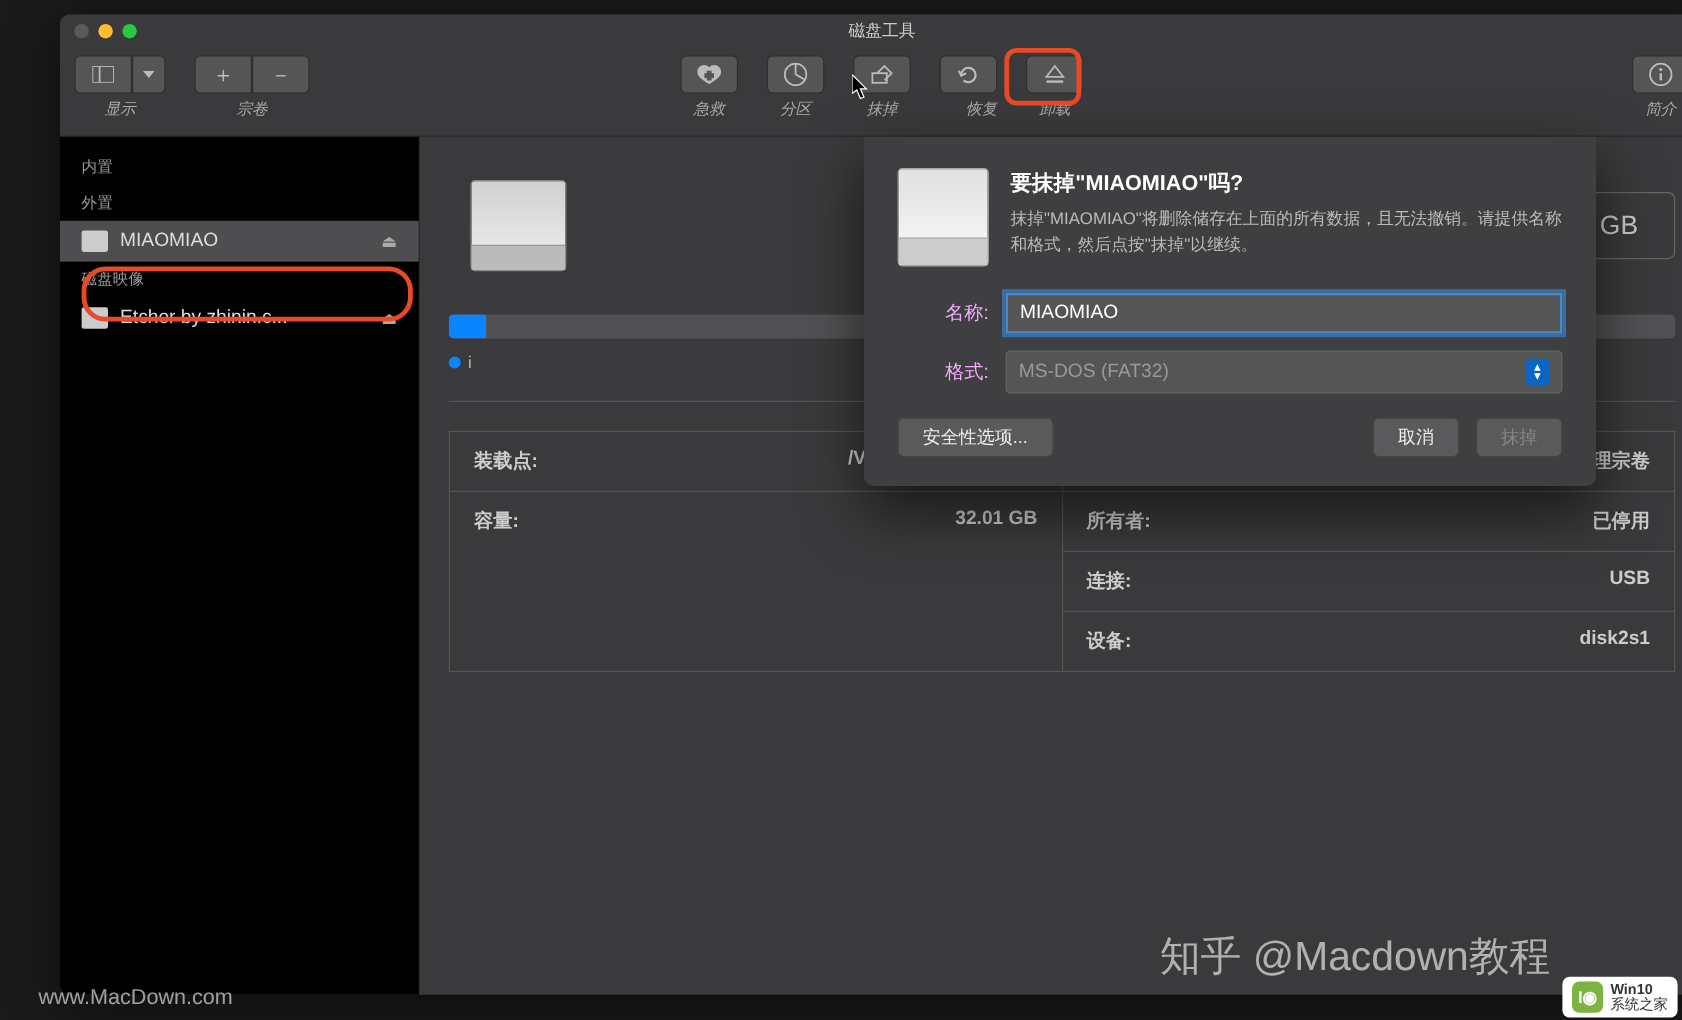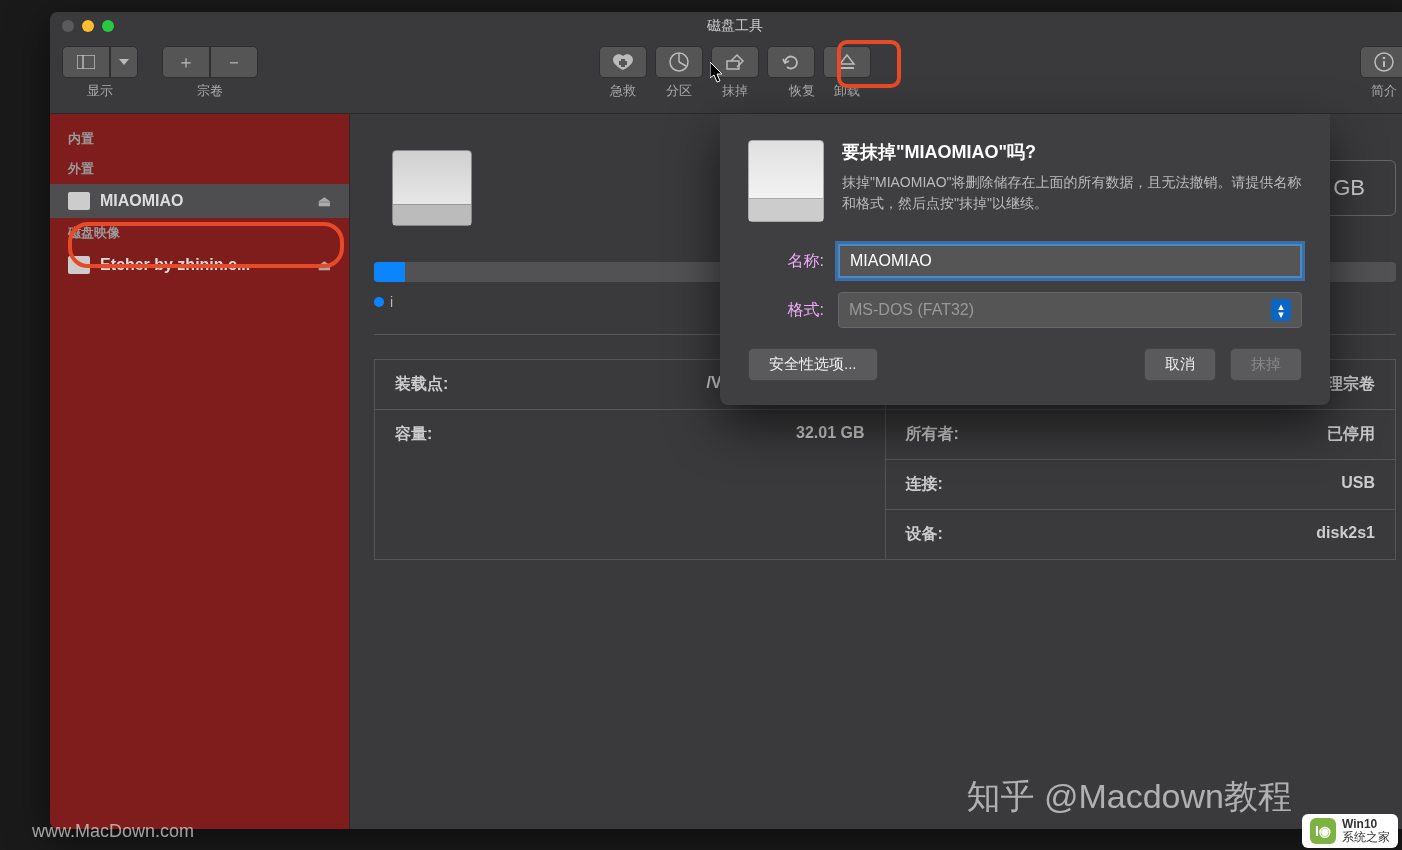--- a/index.html
+++ b/index.html
@@ -15,30 +15,30 @@
 .dot.max { background: #28c840; }
 .window-title { position: absolute; left: 0; right: 0; text-align: center; color: #ccc; font-size: 14px; pointer-events: none; }
 
 .toolbar { height: 74px; background: #3a3a3c; border-bottom: 1px solid #2a2a2c; display: flex; align-items: flex-start; padding: 6px 12px 0 12px; position: relative; }
 .tb-group { display: flex; flex-direction: column; align-items: center; gap: 4px; margin-right: 24px; }
 .tb-btns { display: flex; gap: 0; }
 .tb-btn { background: #555; border: 1px solid #2f2f2f; height: 32px; min-width: 48px; display: flex; align-items: center; justify-content: center; color: #bbb; font-size: 18px; cursor: default; }
 .tb-btn:first-child { border-radius: 5px 0 0 5px; }
 .tb-btn:last-child { border-radius: 0 5px 5px 0; }
 .tb-btn.single { border-radius: 5px; }
-.tb-label { color: #aaa; font-size: 13px; }
-.tb-center { position: absolute; left: 50%; transform: translateX(-50%); display: flex; gap: 8px; }
+.tb-label { color: #aaa; font-size: 13px; font-style: italic; }
+.tb-center { position: absolute; left: 50%; transform: translateX(-50%); display: flex; gap: 24px; }
 .tb-right { margin-left: auto; }
 
 .erase-highlight { position: absolute; border: 4px solid #e84a27; border-radius: 10px; pointer-events: none; }
 .erase-hl-toolbar { top: -6px; left: 126px; width: 64px; height: 48px; }
 .cursor-arrow { position: absolute; top: 50px; left: 660px; width: 16px; height: 22px; z-index: 50; }
 
 .body-area { display: flex; height: calc(100% - 102px); }
-.sidebar { width: 300px; background: #7f1d1d; border-right: 1px solid #2a2a2c; padding-top: 10px; position: relative; font-weight: bold; }
+.sidebar { width: 300px; background: #000000; border-right: 1px solid #2a2a2c; padding-top: 10px; position: relative; }
 .sb-header { color: #9a9a9a; font-size: 13px; padding: 6px 18px; }
 .sb-item { display: flex; align-items: center; padding: 8px 18px; color: #ddd; font-size: 16px; gap: 10px; position: relative; }
 .sb-item.selected { background: #4e4e50; }
 .sb-icon { width: 22px; height: 18px; background: #888; border-radius: 2px; }
 .sb-eject { margin-left: auto; color: #aaa; font-size: 14px; }
 .sb-highlight { position: absolute; border: 4px solid #e84a27; border-radius: 20px; left: 18px; top: 108px; width: 276px; height: 46px; pointer-events: none; }
 
 .main { flex: 1; padding: 20px 24px; color: #ddd; position: relative; }
 .header-row { display: flex; align-items: center; gap: 16px; margin-bottom: 20px; position: relative; }
 .disk-icon-bg { width: 115px; height: 108px; display:flex; align-items:center; justify-content:center; }

